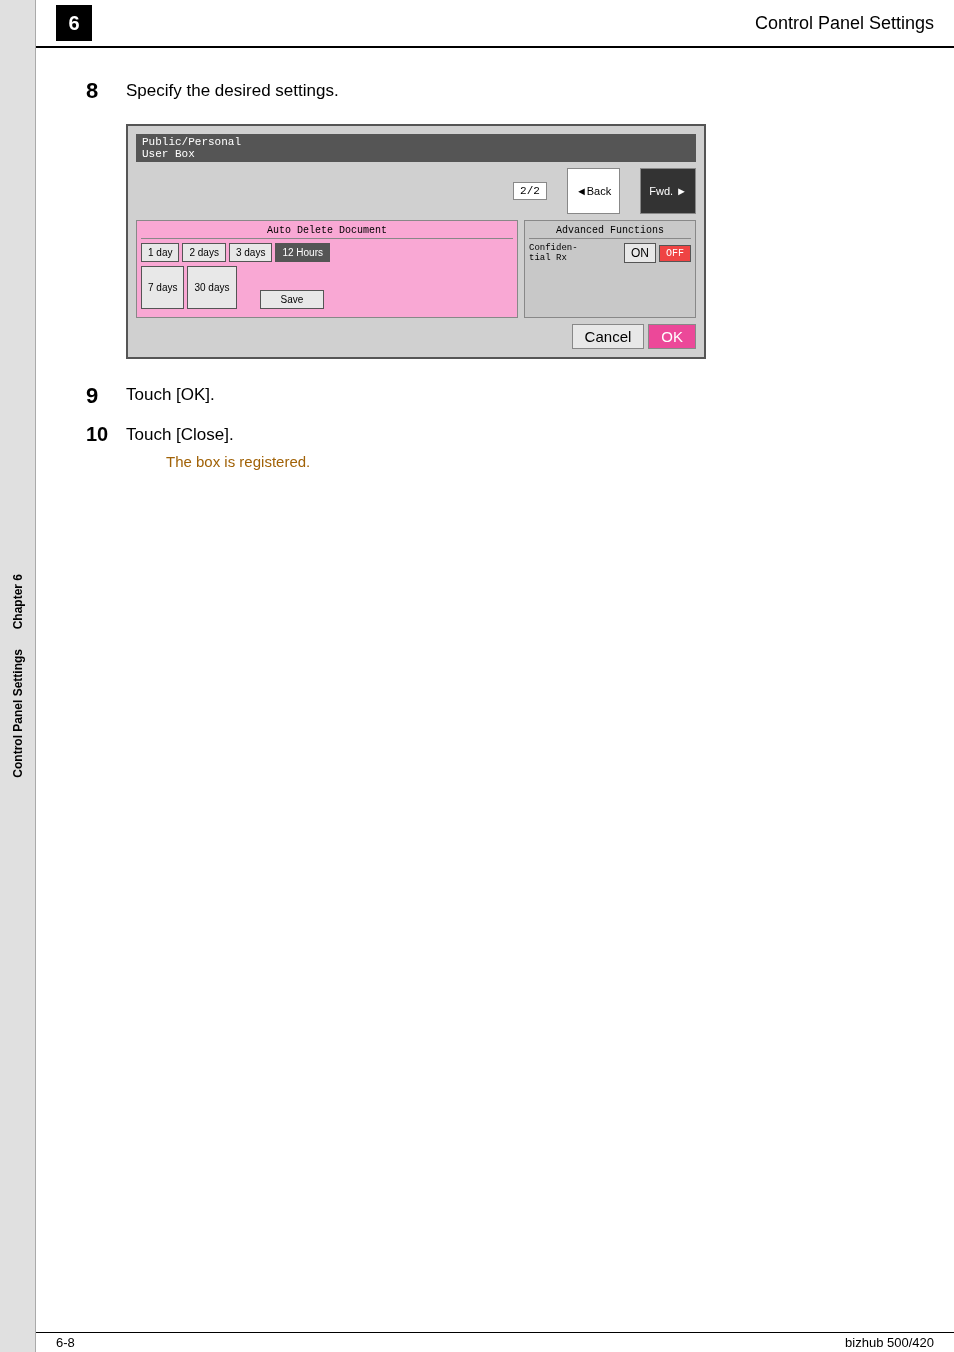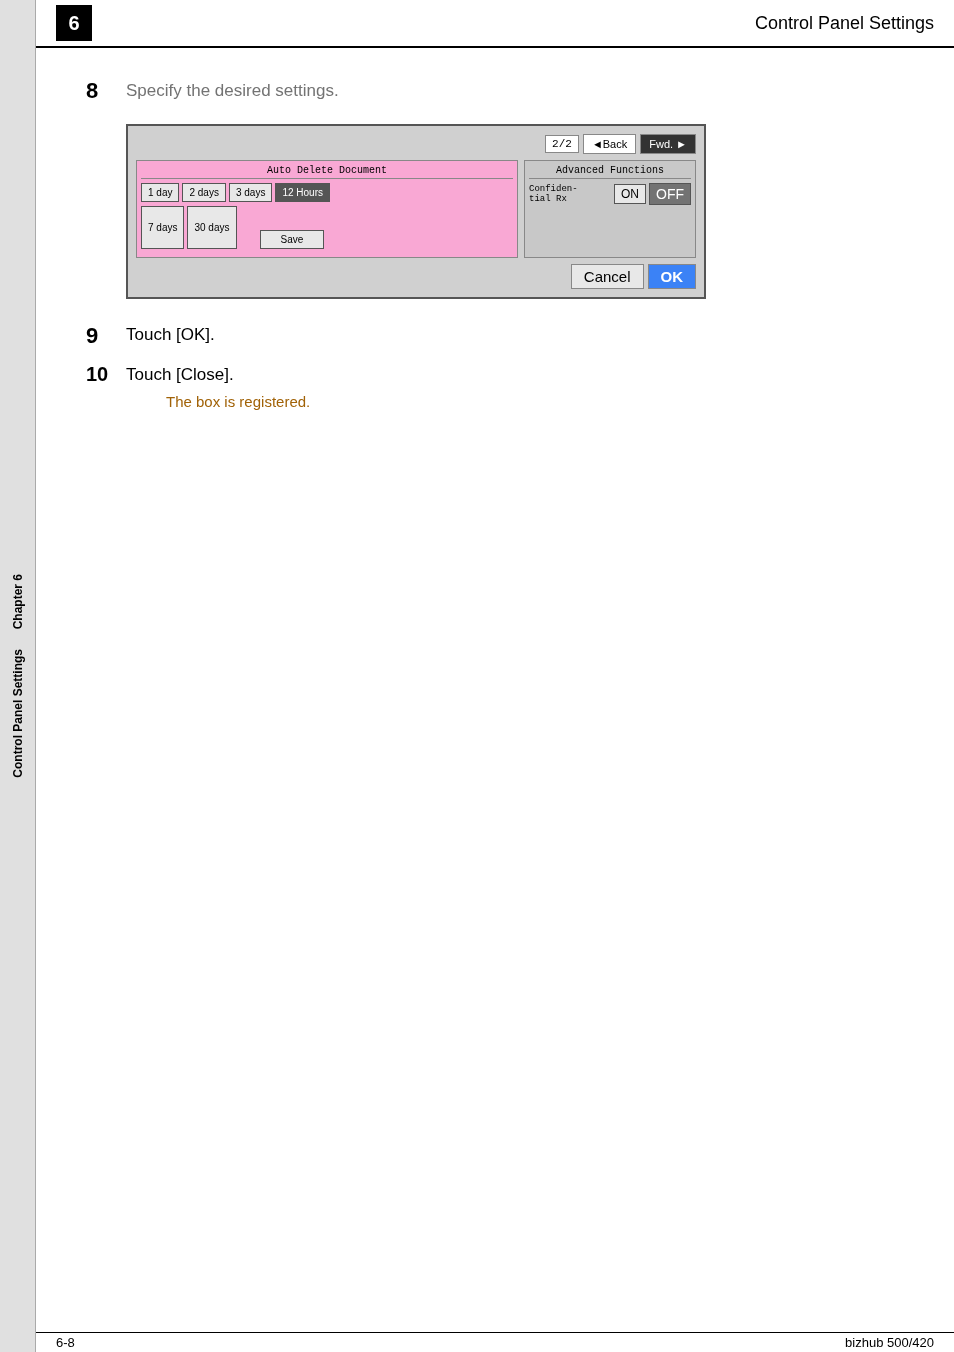--- a/index.html
+++ b/index.html
@@ -110,21 +110,21 @@
 
     .step-number {
       font-size: 22px;
       font-weight: bold;
       min-width: 40px;
       color: #000;
     }
 
     .step-text {
       font-size: 17px;
-      color: #737373;
+      color: #000000;
       padding-top: 3px;
     }
 
     
     .screen-mockup {
       border: 2px solid #555;
       background: #d0d0d0;
       width: 580px;
       margin-left: 40px;
       margin-bottom: 24px;
@@ -138,36 +138,36 @@
       font-size: 11px;
       padding: 2px 6px;
       margin-bottom: 6px;
     }
 
     .screen-nav-row {
       display: flex;
       justify-content: flex-end;
       align-items: center;
       margin-bottom: 6px;
-      gap: 4px;
+      gap: 20px;
     }
 
     .screen-page-indicator {
       background: #fff;
       border: 1px solid #888;
       font-size: 11px;
       padding: 2px 6px;
       color: #000;
     }
 
     .screen-btn {
       background: #fff;
       border: 1px solid #888;
       font-size: 11px;
-      padding: 3px 8px;
+      padding: 16px 8px;
       color: #000;
       cursor: pointer;
     }
 
     .screen-btn.active {
       background: #333;
       color: #fff;
     }
 
     .screen-main-area {
@@ -246,46 +246,46 @@
       border: 1px solid #555;
       background: #e8e8e8;
       font-size: 12px;
       padding: 2px 6px;
       color: #000;
       cursor: pointer;
     }
 
     .right-btn-off {
       border: 1px solid #555;
-      background: #737373;
-      color: #fff;
-      font-size: 14px;
+      background: #ef4444;
+      color: #fff;
+      font-size: 10px;
       padding: 2px 6px;
       cursor: pointer;
+      font-family: Liberation Mono, monospace;
     }
 
     .screen-footer {
       display: flex;
       justify-content: flex-end;
       gap: 4px;
       margin-top: 6px;
     }
 
     .footer-btn {
       border: 1px solid #888;
       background: #e8e8e8;
       font-size: 15px;
       padding: 3px 12px;
       cursor: pointer;
     }
 
     .footer-btn.ok-btn {
-      background: #3b82f6;
-      color: #fff;
-      font-weight: bold;
+      background: #ec4899;
+      color: #fff;
     }
 
     .step-row {
       display: flex;
       align-items: flex-start;
       margin-bottom: 14px;
     }
 
     .step-num-large {
       font-size: 22px;
@@ -330,20 +330,24 @@
 </div>
 
 <div class="main-content">
 
   <div class="step-container">
     <div class="step-number">8</div>
     <div class="step-text">Specify the desired settings.</div>
   </div>
 
   <div class="screen-mockup">
+    <div class="screen-header">
+      <span>Public/Personal</span><br>
+      <span>User Box</span>
+    </div>
 
     <div class="screen-nav-row">
       <span class="screen-page-indicator">2/2</span>
       <button class="screen-btn">◄Back</button>
       <button class="screen-btn active">Fwd. ►</button>
     </div>
 
     <div class="screen-main-area">
 
       <div class="screen-left-panel">

